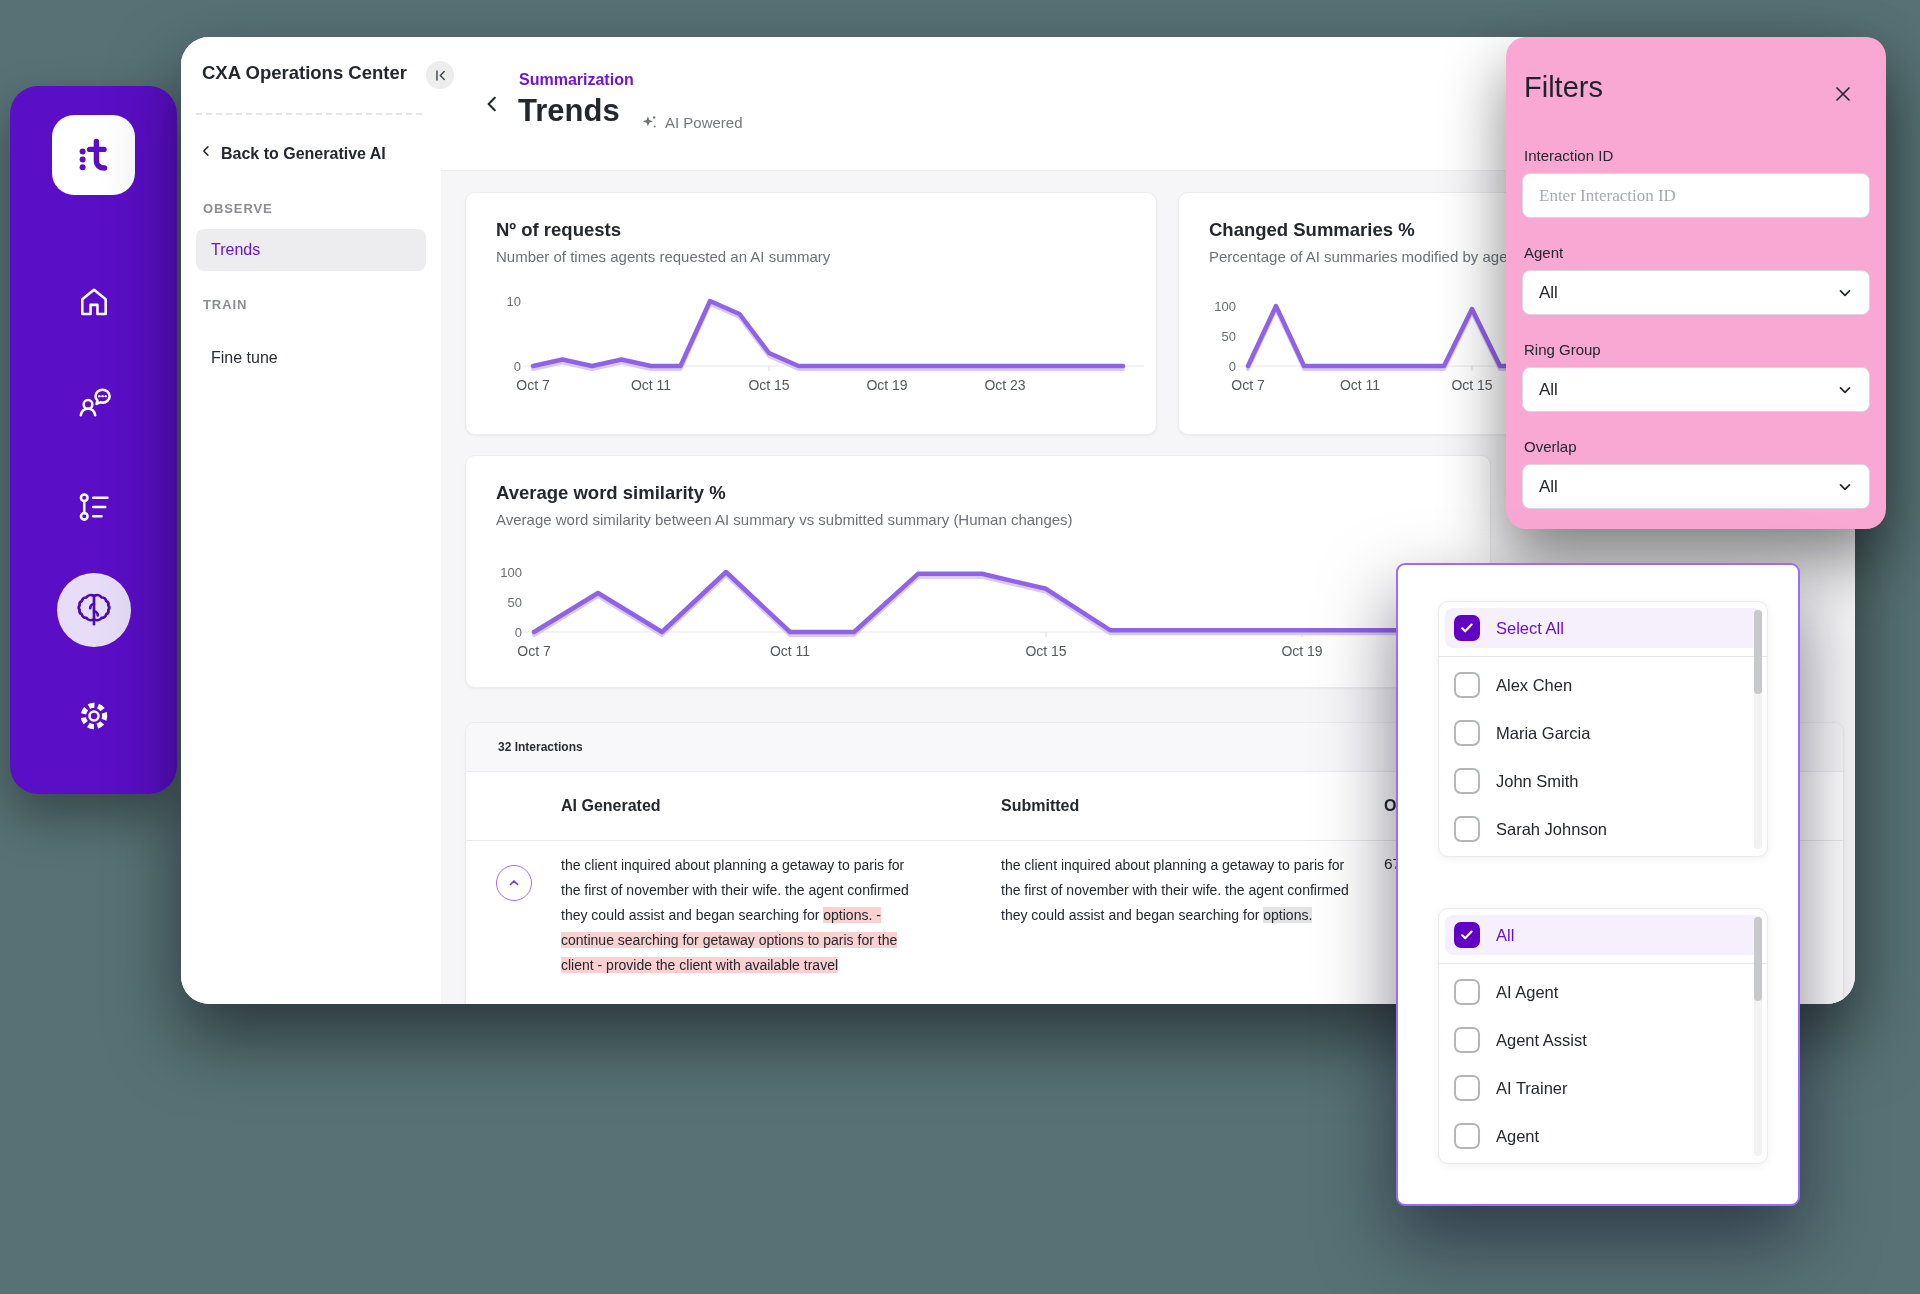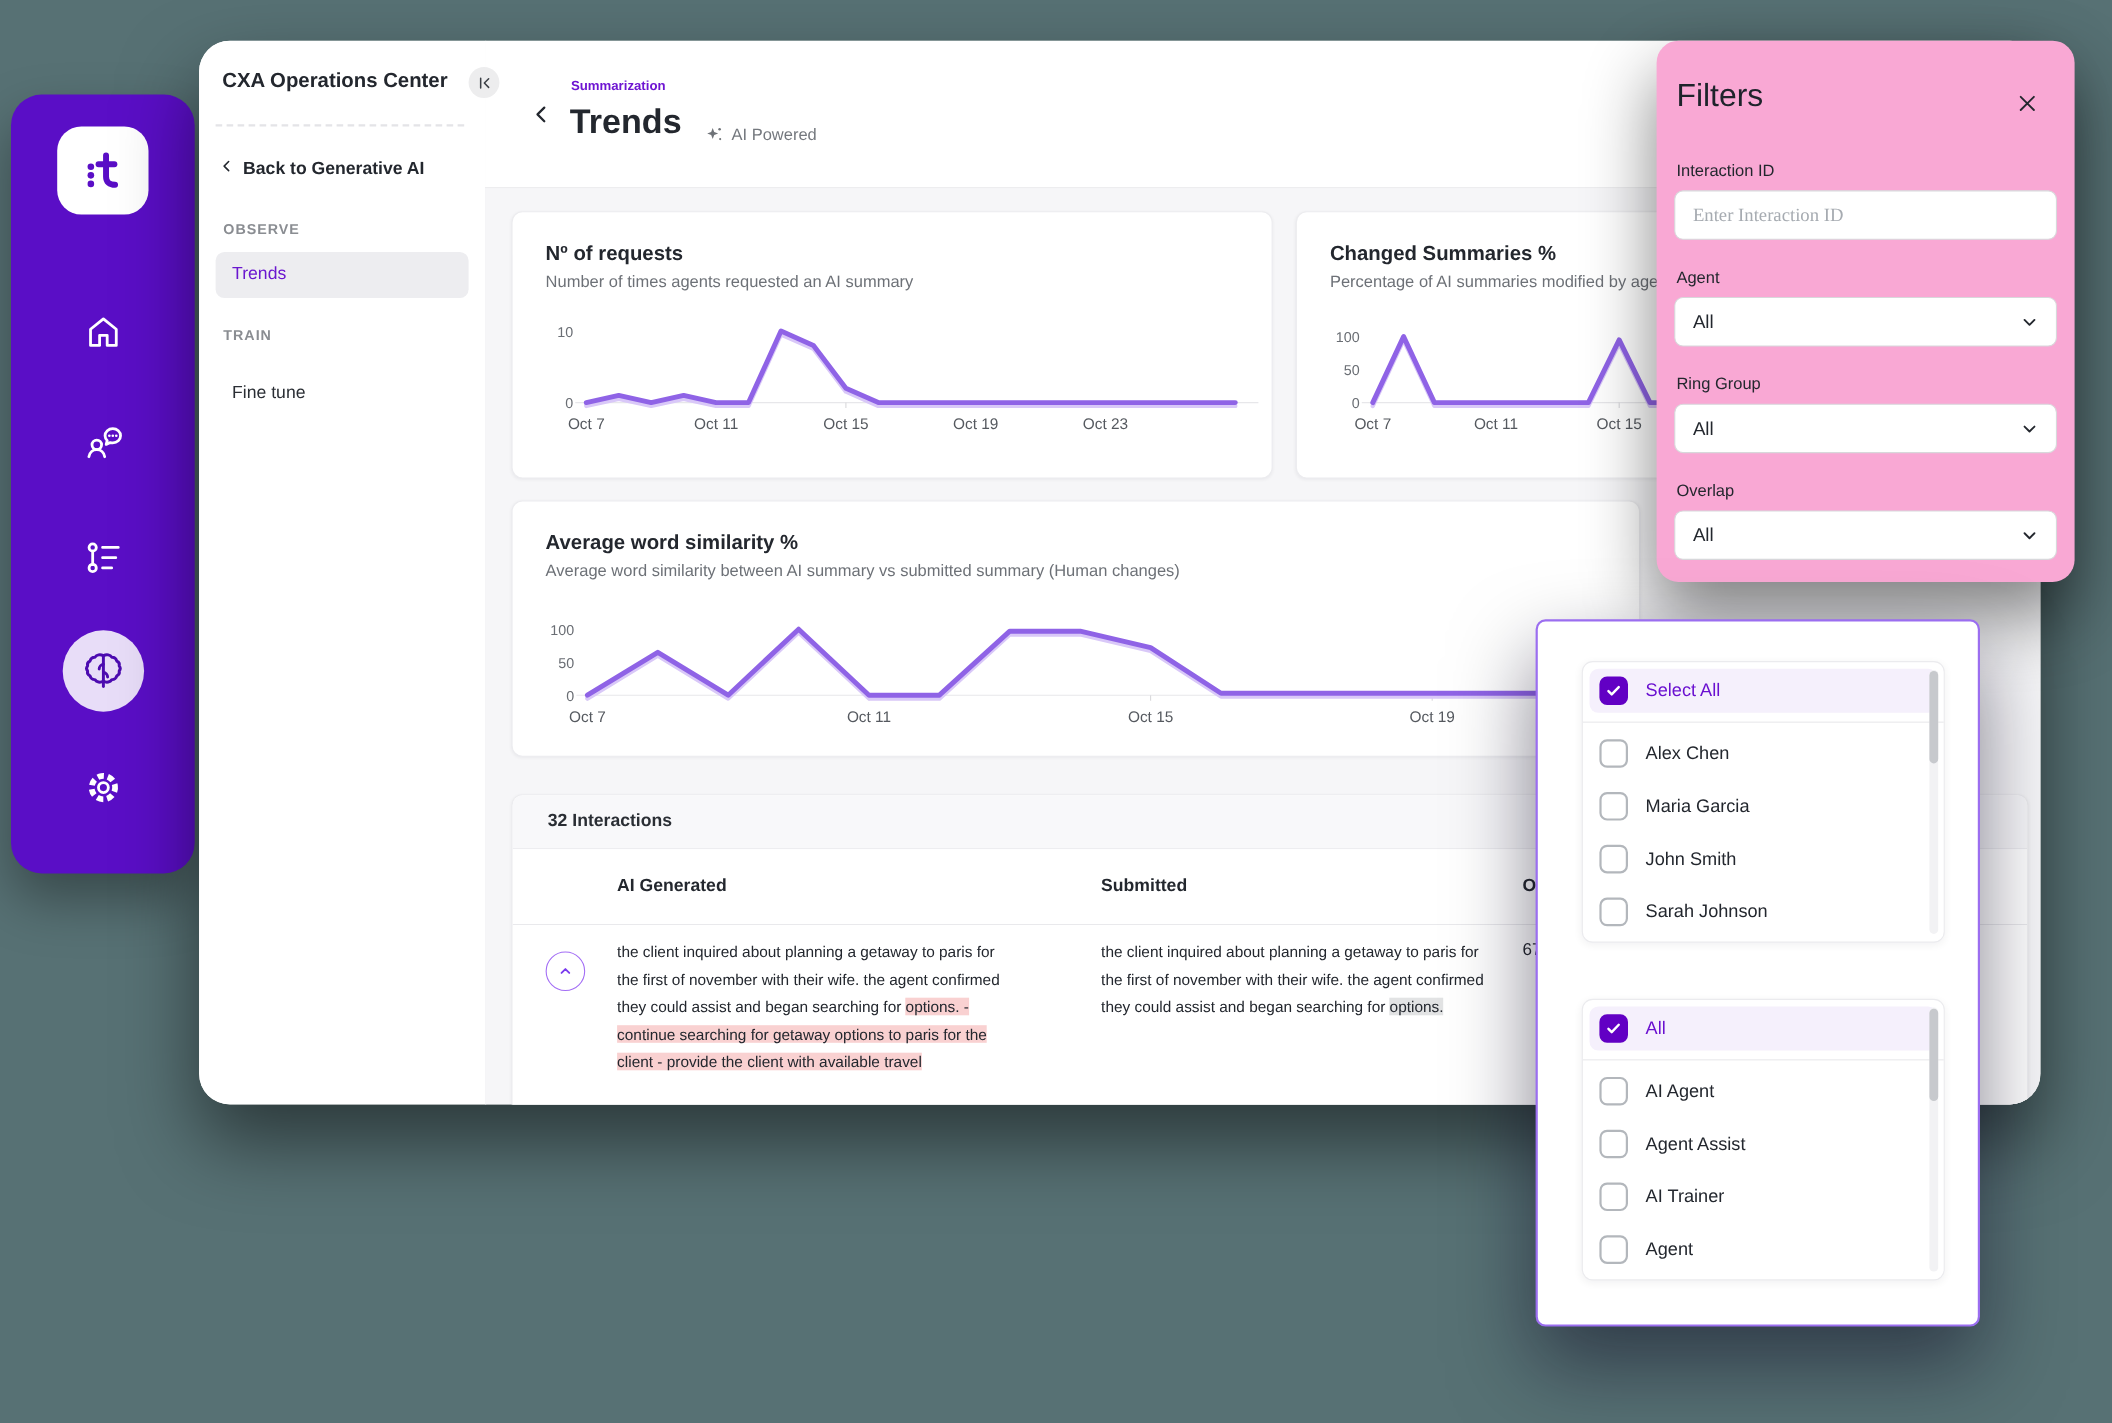--- a/index.html
+++ b/index.html
@@ -34,42 +34,42 @@
   .sb2-heading{position:absolute;left:22px;font-size:13px;font-weight:600;color:#8a8d92;letter-spacing:.9px}
   .h-observe{top:164px}.h-train{top:260px}
   .sb2-item{position:absolute;left:15px;width:230px;height:42px;border-radius:8px;display:flex;
     align-items:center;padding-left:15px;font-size:16px;color:#2a2e34;box-sizing:border-box;cursor:pointer}
   .item-trends{top:192px;background:#ededf0;color:#6a16cf;font-weight:500}
   .item-finetune{top:300px}
 
   
   .hdr{position:absolute;left:260px;top:0;right:0;height:133px;background:#fff}
   .hdr-back{position:absolute;left:42px;top:58px;cursor:pointer}
-  .hdr-crumb{position:absolute;left:78px;top:34px;font-size:12px;font-weight:700;color:#6e14d2}
+  .hdr-crumb{position:absolute;left:78px;top:34px;font-size:16px;font-weight:700;color:#6e14d2}
   .hdr-title{position:absolute;left:77px;top:56px;font-size:31px;font-weight:700;color:#23272e}
   .hdr-badge{position:absolute;left:200px;top:77px;display:flex;align-items:center;gap:7px;
     font-size:15px;font-weight:500;color:#74787e}
 
   
   .content{position:absolute;left:260px;top:133px;right:0;bottom:0;background:#f6f6f8;border-top:1px solid #ededef}
   .card{position:absolute;background:#fff;border:1px solid #ececef;border-radius:10px;
     box-shadow:0 1px 3px rgba(16,24,40,.05);box-sizing:border-box;overflow:hidden}
   .card1{left:24px;top:21px;width:692px;height:243px}
   .card2{left:737px;top:21px;width:340px;height:243px}
   .card3{left:24px;top:284px;width:1026px;height:233px}
   .cardT{left:24px;top:551px;width:1379px;height:320px}
   .c-title{margin:26px 30px 0;font-size:18.5px;font-weight:700;color:#23272e;white-space:nowrap}
   .c-sub{margin:7px 30px 0;font-size:15px;color:#6d7177;white-space:nowrap}
   .c-svg{position:absolute;left:10px;top:95px}
   #svg-c1{left:6px}
   #svg-c2{top:88px}
 
   
   .t-bar{height:48px;background:#f8f8fa;border-bottom:1px solid #ececef;display:flex;align-items:center;
-    padding-left:32px;font-size:16px;font-weight:600;color:#2a2e34}
+    padding-left:32px;font-size:12px;font-weight:600;color:#2a2e34}
   .t-head{height:68px;border-bottom:1px solid #e9e9ec;position:relative;background:#fff}
   .t-th{position:absolute;top:0;height:100%;display:flex;align-items:center;font-size:16px;font-weight:600;color:#23272e}
   .th-ai{left:95px}.th-sub{left:535px}.th-ov{left:918px}
   .t-row{position:relative;height:204px;background:#fff}
   .row-toggle{position:absolute;left:30px;top:24px;width:36px;height:36px;border-radius:50%;
     border:1.5px solid #a36ef5;background:#fff;display:flex;align-items:center;justify-content:center;cursor:pointer;box-sizing:border-box}
   .cell-text{position:absolute;top:12px;width:352px;font-size:14px;line-height:25px;color:#23272e}
   .cell-ai{left:95px}.cell-sub{left:535px}
   .cell-ov{position:absolute;left:918px;top:14px;font-size:15.5px;color:#23272e}
   .hl-removed{background:#f9d1d1}

